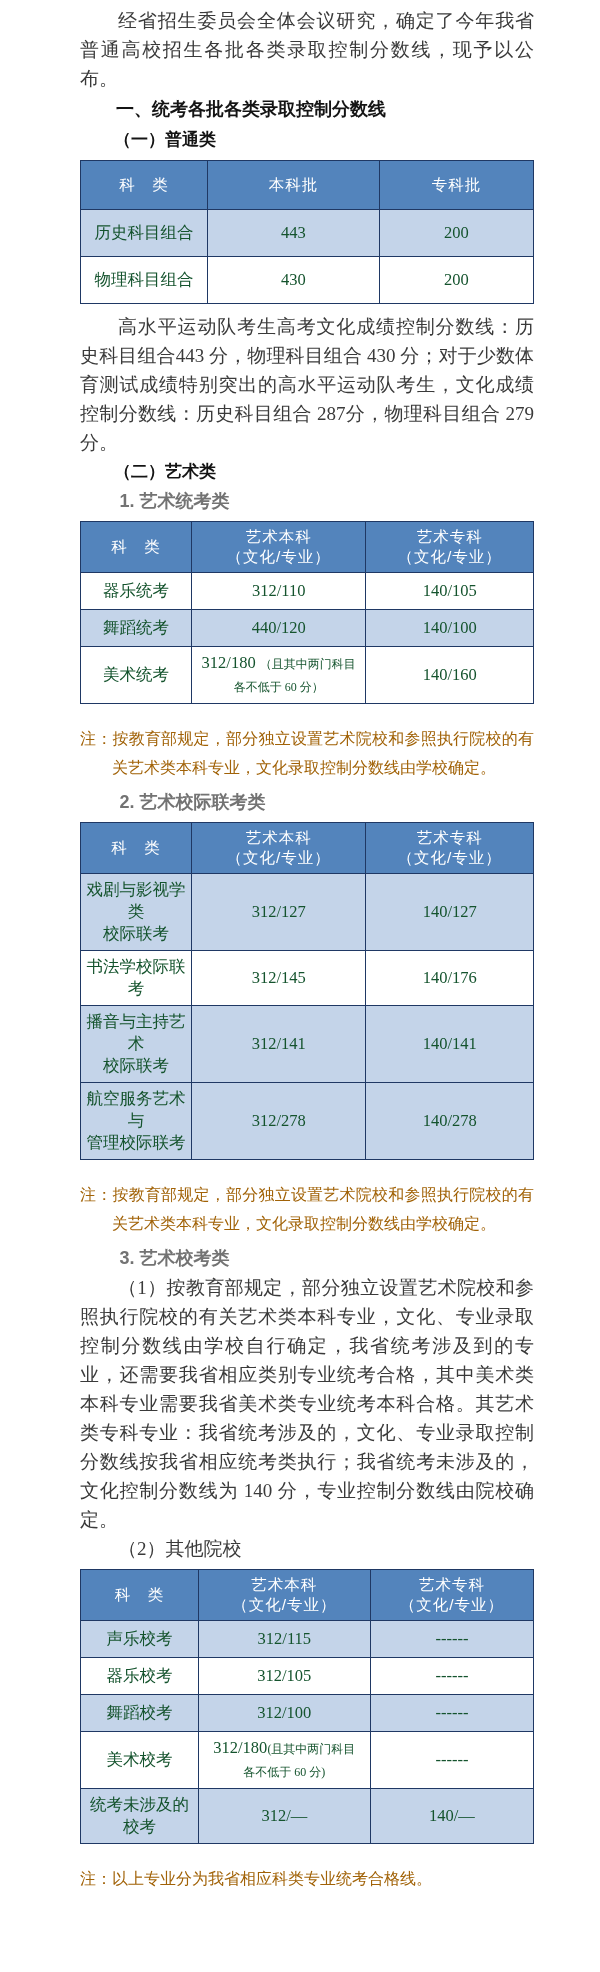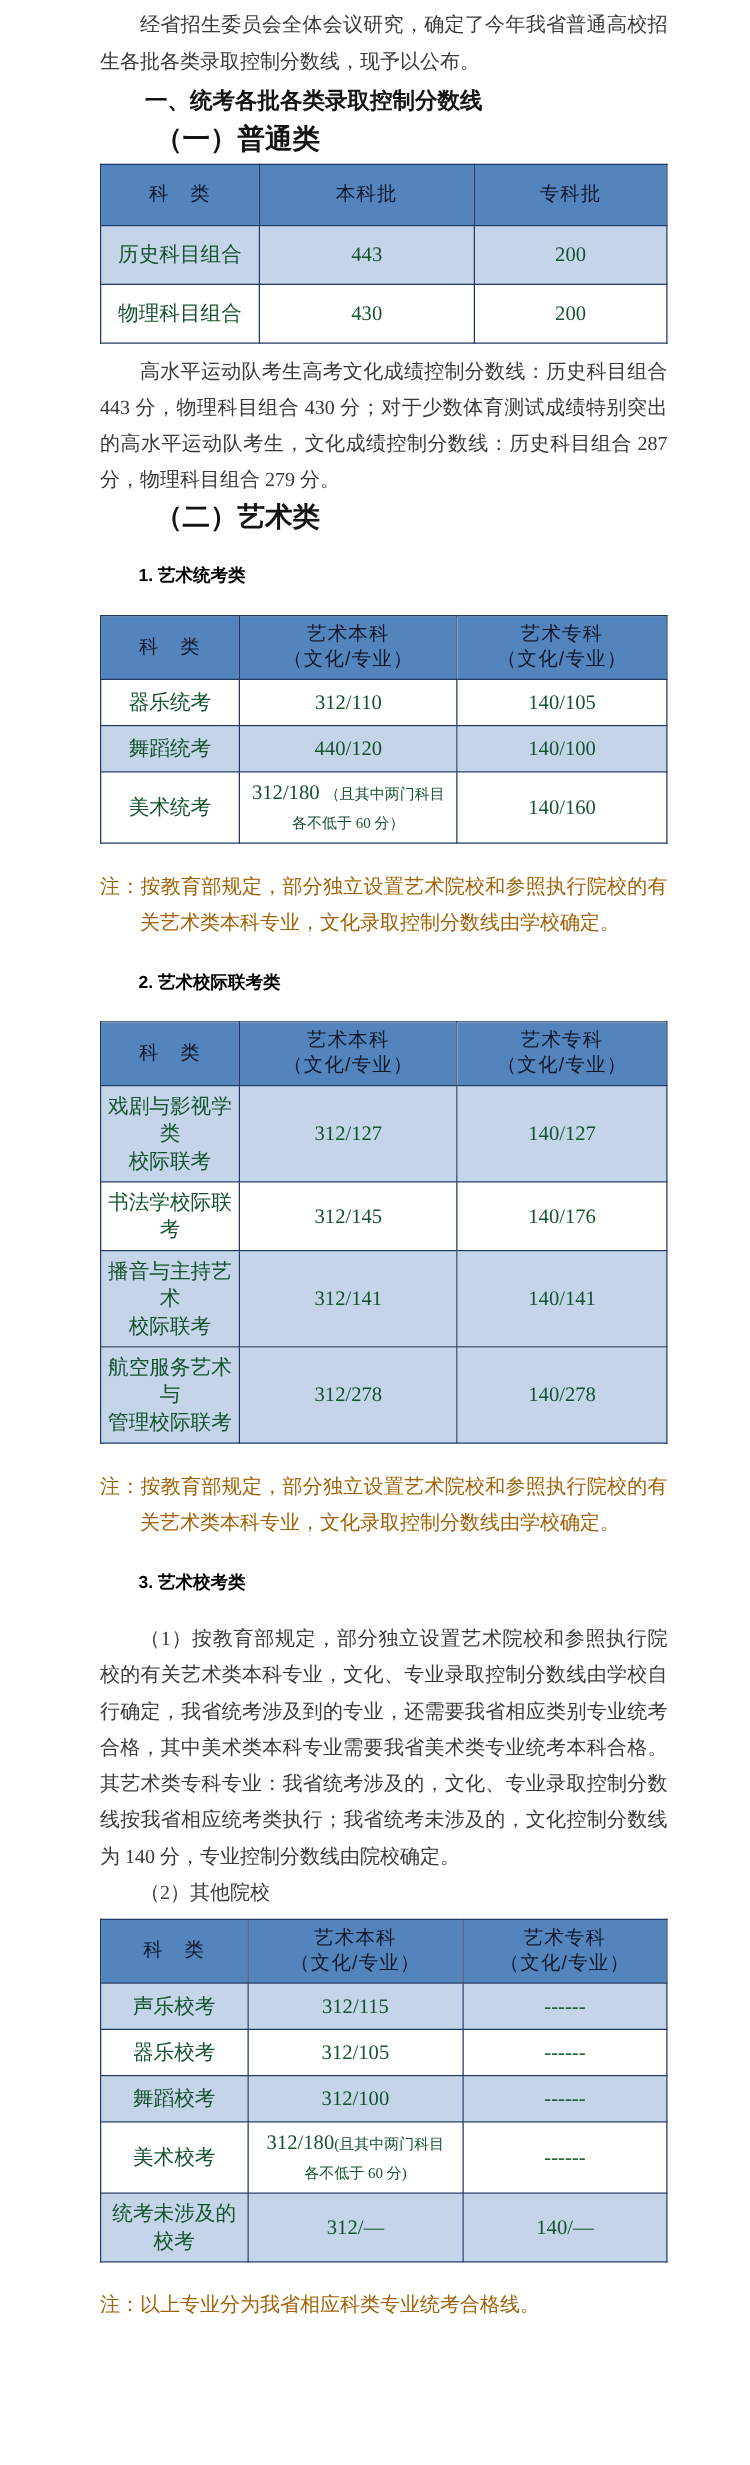--- a/index.html
+++ b/index.html
@@ -15,51 +15,51 @@
     -webkit-font-smoothing:antialiased;
   }
   .page{
     box-sizing:border-box;
     width:600px;
     min-height:1972px;
     padding:6px 66px 30px 80px;
   }
   p.body{
     margin:0;
-    font-size:16px;
+    font-size:19px;
     line-height:29px;
     text-indent:2em;
     text-align:justify;
     color:#3a3a3a;
   }
   .h1{
     margin:2px 0;
     font-family:"Liberation Sans","DejaVu Sans",sans-serif;
     font-weight:bold;
     font-size:18px;
     line-height:29px;
     color:#141414;
     text-indent:2em;
   }
   .h2{
     margin:1px 0;
     font-family:"Liberation Sans","DejaVu Sans",sans-serif;
     font-weight:bold;
-    font-size:22px;
+    font-size:17px;
     line-height:28px;
     color:#141414;
     text-indent:2em;
   }
   .h3{
-    margin:18px 0;
+    margin:1px 0;
     font-family:"Liberation Sans","DejaVu Sans",sans-serif;
     font-weight:bold;
-    font-size:14px;
+    font-size:18px;
     line-height:28px;
-    color:#000000;
+    color:#737373;
     text-indent:2.2em;
   }
   .note{
     margin:20px 0 6px 0;
     font-family:"Liberation Sans","DejaVu Sans",sans-serif;
     font-size:16px;
     line-height:29px;
     color:#a16207;
     padding-left:2em;
     text-indent:-2em;
@@ -73,21 +73,21 @@
   }
   th,td{
     border:1px solid var(--table-border);
     text-align:center;
     vertical-align:middle;
     padding:5px 3px;
     overflow:hidden;
   }
   th{
     background:var(--header-bg);
-    color:#0f172a;
+    color:#ffffff;
     font-weight:normal;
     font-family:"Liberation Sans","DejaVu Sans",sans-serif;
     font-size:15.5px;
     line-height:20px;
     white-space:pre-line;
     letter-spacing:1px;
   }
   td{
     font-size:16.5px;
     line-height:22px;

